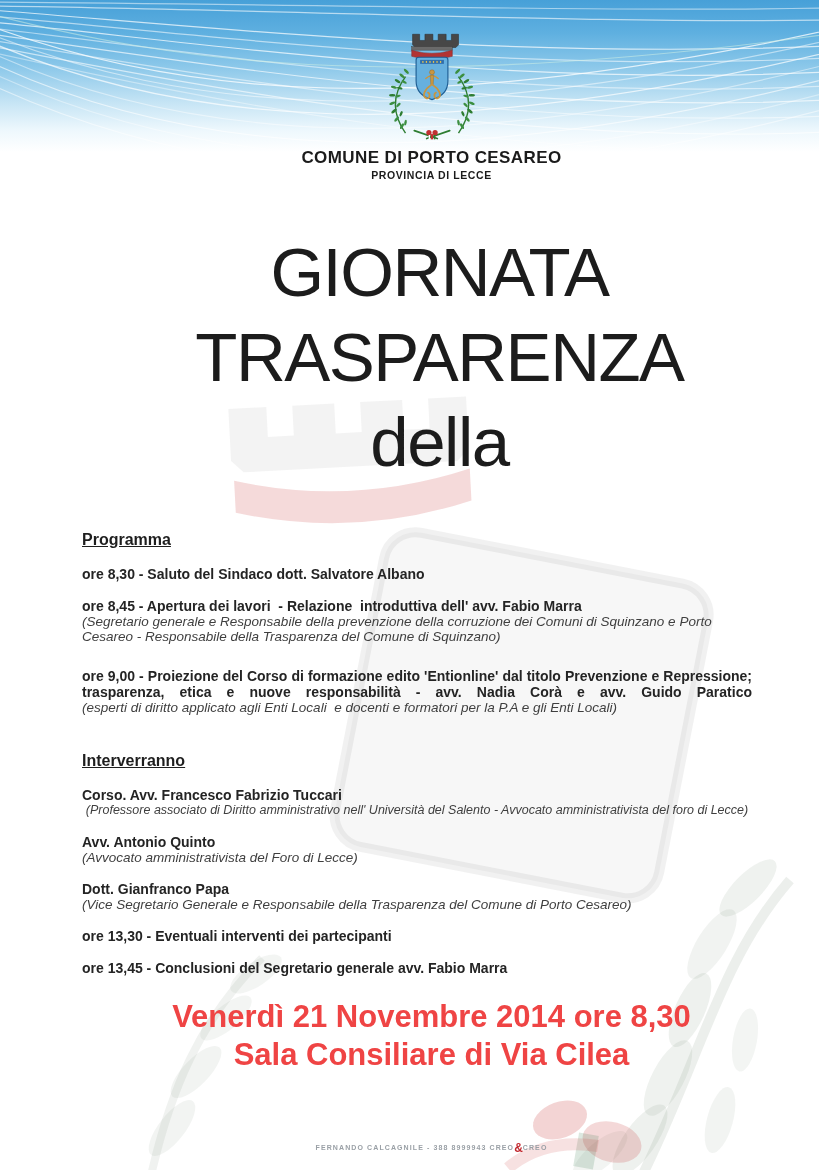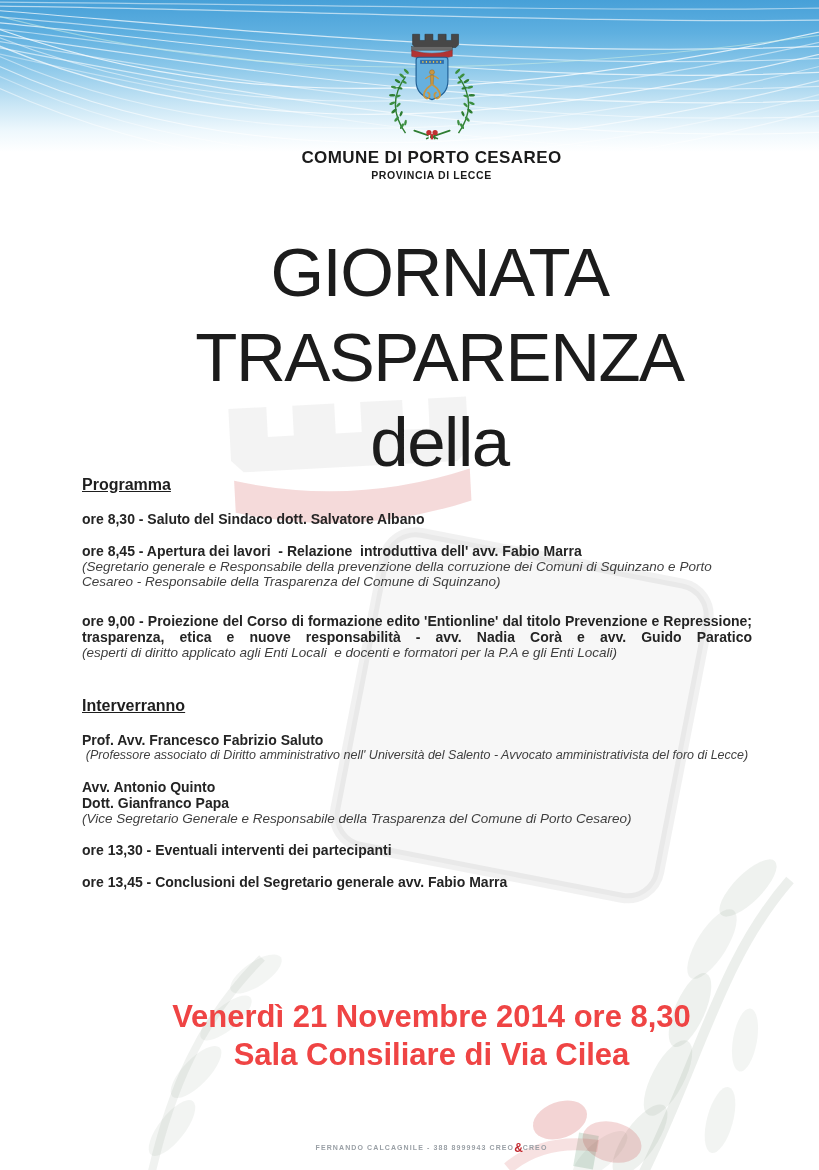--- a/index.html
+++ b/index.html
@@ -23,21 +23,21 @@
   .org .name{font-size:17px;font-weight:bold;letter-spacing:.4px;color:#1b1b1b;}
   .org .sub{font-size:10.5px;font-weight:bold;letter-spacing:.6px;color:#1b1b1b;margin-top:2px;}
   
   .watermark{position:absolute;top:0;left:0;width:819px;height:1170px;pointer-events:none;}
   
   .title{
     position:absolute;top:230px;left:8px;width:100%;text-align:center;
     font-size:69px;line-height:85px;letter-spacing:-1.5px;color:#1c1c1c;font-weight:400;
   }
   
-  .content{position:absolute;top:477px;left:82px;width:670px;}
+  .content{position:absolute;top:532px;left:82px;width:670px;}
   .content h3{
     font-size:16px;font-weight:bold;text-decoration:underline;color:#1e1e1e;
     margin:0 0 18px 0;line-height:16px;
   }
   .content h3.second{margin-top:38px;}
   .b{font-size:14px;font-weight:bold;line-height:16px;margin:0;color:#242424;white-space:pre-wrap;}
   .i{font-size:13.5px;font-style:italic;font-weight:400;line-height:15px;margin:0;color:#3f3f3f;white-space:pre-wrap;}
   .mb{margin-bottom:16px;}
   .mb2{margin-bottom:24px;}
   .just{text-align:justify;text-align-last:justify;}
@@ -187,24 +187,25 @@
     <p class="b mb">ore 8,30 - Saluto del Sindaco dott. Salvatore Albano</p>
 
     <p class="b">ore 8,45 - Apertura dei lavori  - Relazione  introduttiva dell' avv. Fabio Marra</p>
     <p class="i mb2">(Segretario generale e Responsabile della prevenzione della corruzione dei Comuni di Squinzano e Porto Cesareo - Responsabile della Trasparenza del Comune di Squinzano)</p>
 
     <p class="b just">ore 9,00 - Proiezione del Corso di formazione edito 'Entionline' dal titolo Prevenzione e Repressione; trasparenza, etica e nuove responsabilità - avv. Nadia Corà e avv. Guido Paratico</p>
     <p class="i">(esperti di diritto applicato agli Enti Locali  e docenti e formatori per la P.A e gli Enti Locali)</p>
 
     <h3 class="second">Interverranno</h3>
 
-    <p class="b">Prof. Avv. Francesco Fabrizio Saluto</p>
+    <p class="b">Corso. Avv. Francesco Fabrizio Tuccari</p>
     <p class="i small mb">(Professore associato di Diritto amministrativo nell' Università del Salento - Avvocato amministrativista del foro di Lecce)</p>
 
     <p class="b">Avv. Antonio Quinto</p>
+    <p class="i mb">(Avvocato amministrativista del Foro di Lecce)</p>
 
     <p class="b">Dott. Gianfranco Papa</p>
     <p class="i mb">(Vice Segretario Generale e Responsabile della Trasparenza del Comune di Porto Cesareo)</p>
 
     <p class="b mb">ore 13,30 - Eventuali interventi dei partecipanti</p>
     <p class="b">ore 13,45 - Conclusioni del Segretario generale avv. Fabio Marra</p>
   </div>
 
   <div class="event">
     <div>Venerdì 21 Novembre 2014 ore 8,30</div>

